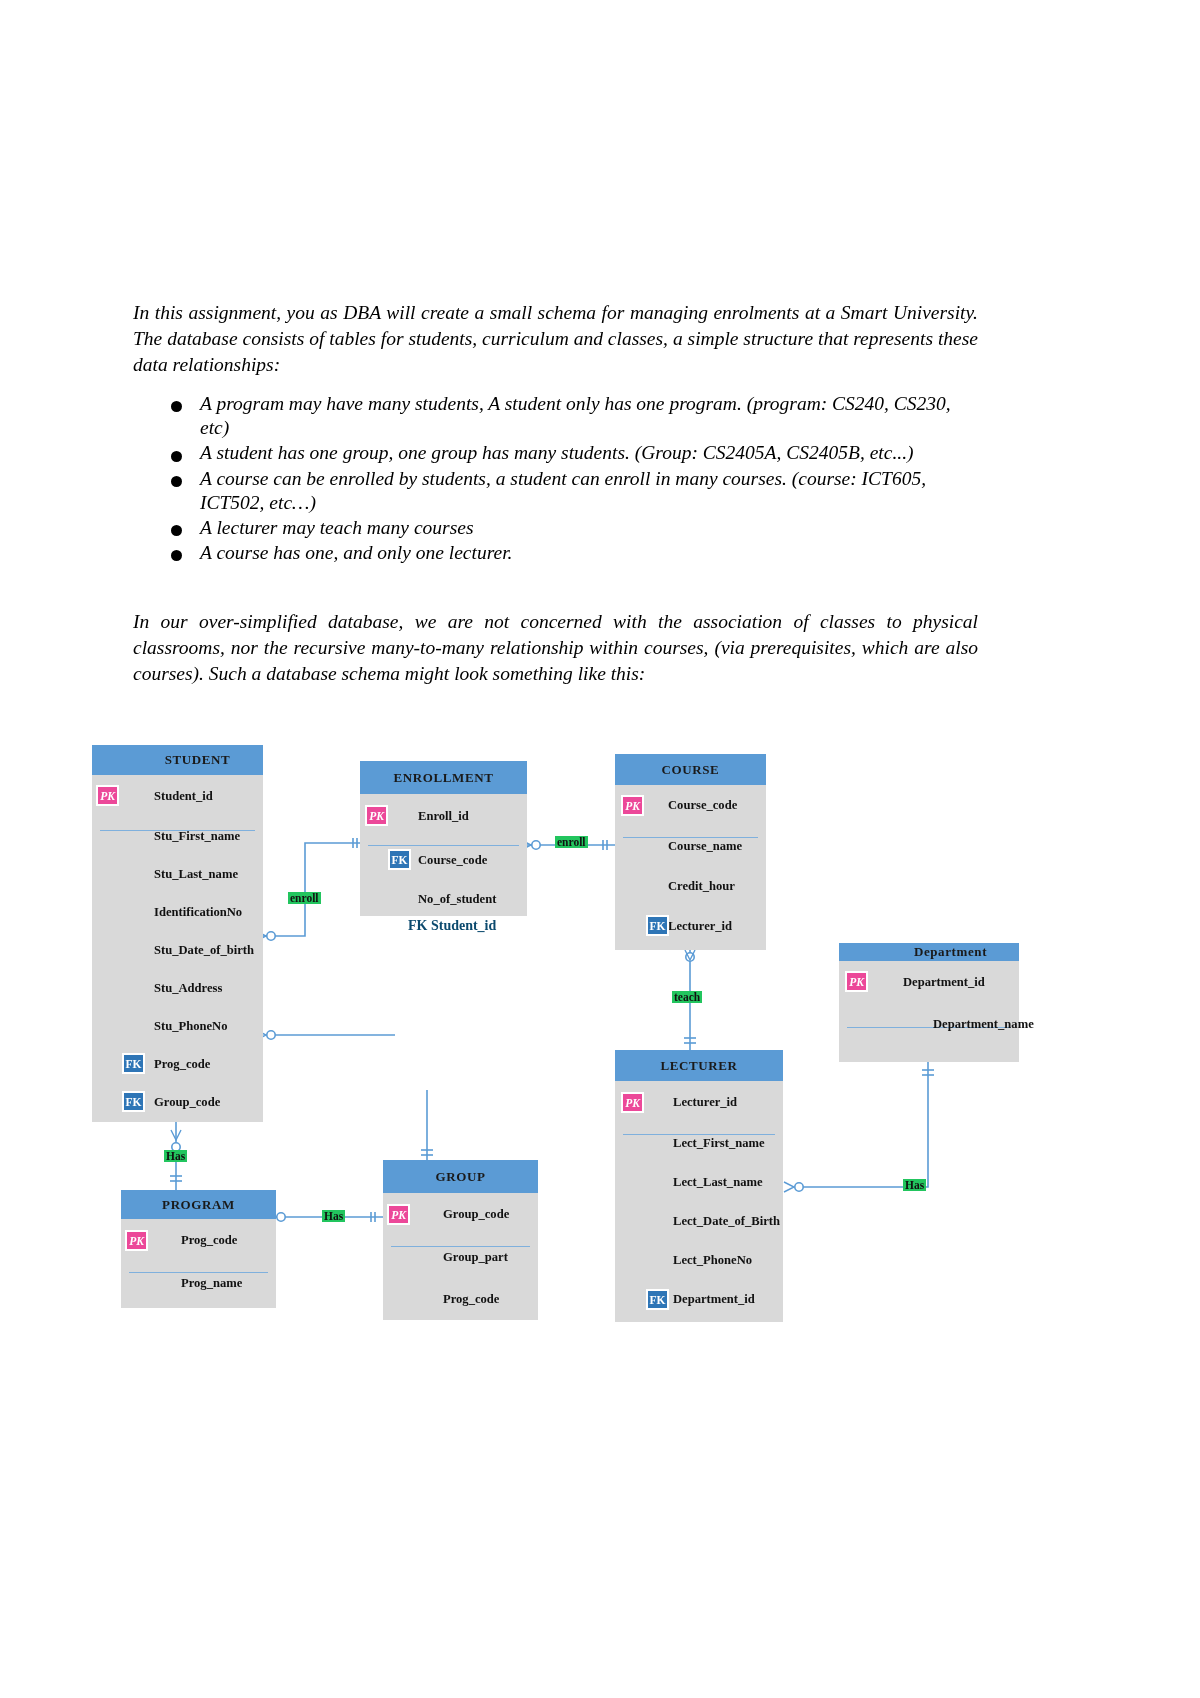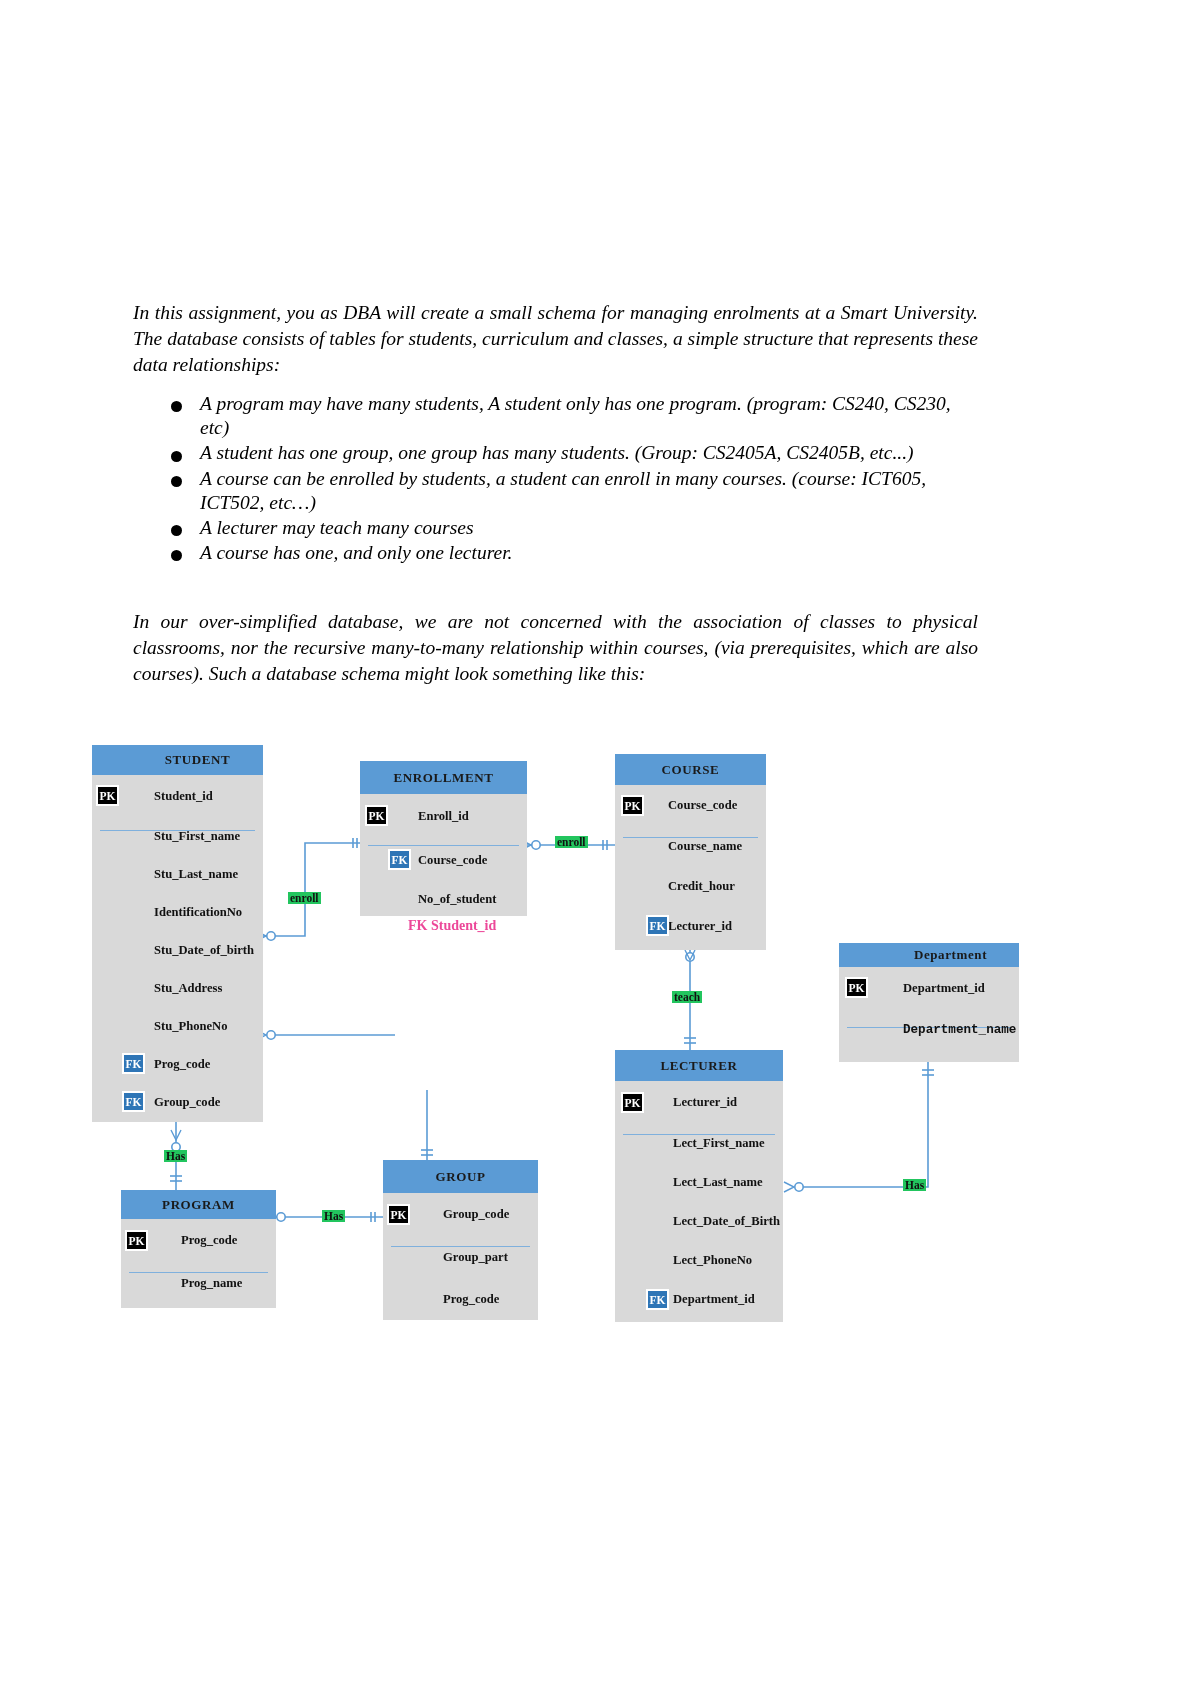--- a/index.html
+++ b/index.html
@@ -137,21 +137,21 @@
     border: 2px solid #ffffff;
     box-sizing: border-box;
     display: flex;
     align-items: center;
     justify-content: center;
     font-family: "Liberation Serif", serif;
     font-weight: bold;
     font-size: 11.5px;
     color: #ffffff;
   }
-  .attr .key.pk { background: #000000; }
+  .attr .key.pk { background: #ec4899; font-style: italic; }
   .attr .key.fk { background: #2e75b6; }
   .attr .label { display: block; }
   .divider {
     position: absolute;
     height: 0;
     border-top: 1.5px solid #7fb0dd;
   }
   .rel-label {
     position: absolute;
     font-family: "Liberation Serif", serif;
@@ -160,21 +160,21 @@
     color: #111;
     background: #22c55e;
     padding: 0 2px;
     white-space: nowrap;
   }
   .loose-text {
     position: absolute;
     font-family: "Liberation Serif", serif;
     font-weight: bold;
     font-size: 14px;
-    color: #ec4899;
+    color: #0c4a6e;
     white-space: nowrap;
   }
 </style>
 </head>
 <body>
 
 <div class="page">
 
 
   <div class="intro">In this assignment, you as DBA will create a small schema for managing enrolments at a Smart University.  The database consists of tables for students, curriculum and classes, a simple structure that represents these data relationships:</div>
@@ -323,28 +323,28 @@
       <div class="attr" style="height:39px;">
         <span class="label" style="margin-left:53px;">Credit_hour</span>
       </div>
       <div class="attr" style="height:40px;">
         <span class="key fk" style="left:31px; top:9px;">FK</span>
         <span class="label" style="margin-left:53px;">Lecturer_id</span>
       </div>
     </div>
 
     <div class="entity" style="left:839px; top:943px; width:180px; height:119px;">
-      <div class="entity-title" style="height:24px;padding-left:43px;">Department</div>
+      <div class="entity-title" style="height:18px;padding-left:43px;">Department</div>
       <div class="attr" style="height:42px;">
         <span class="key pk" style="left:6px; top:10px;">PK</span>
         <span class="label" style="margin-left:64px;">Department_id</span>
       </div>
       <div class="divider" style="left:8px; right:8px; top:84px;"></div>
       <div class="attr" style="height:42px;">
-        <span class="label" style="margin-left:64px;font-family:Liberation Mono, monospace;">Department_name</span>
+        <span class="label" style="margin-left:94px;">Department_name</span>
       </div>
     </div>
 
     <div class="entity" style="left:615px; top:1050px; width:168px; height:272px;">
       <div class="entity-title" style="height:31px;">LECTURER</div>
       <div class="attr" style="height:43px;">
         <span class="key pk" style="left:6px; top:11px;">PK</span>
         <span class="label" style="margin-left:58px;">Lecturer_id</span>
       </div>
       <div class="divider" style="left:8px; right:8px; top:84px;"></div>

